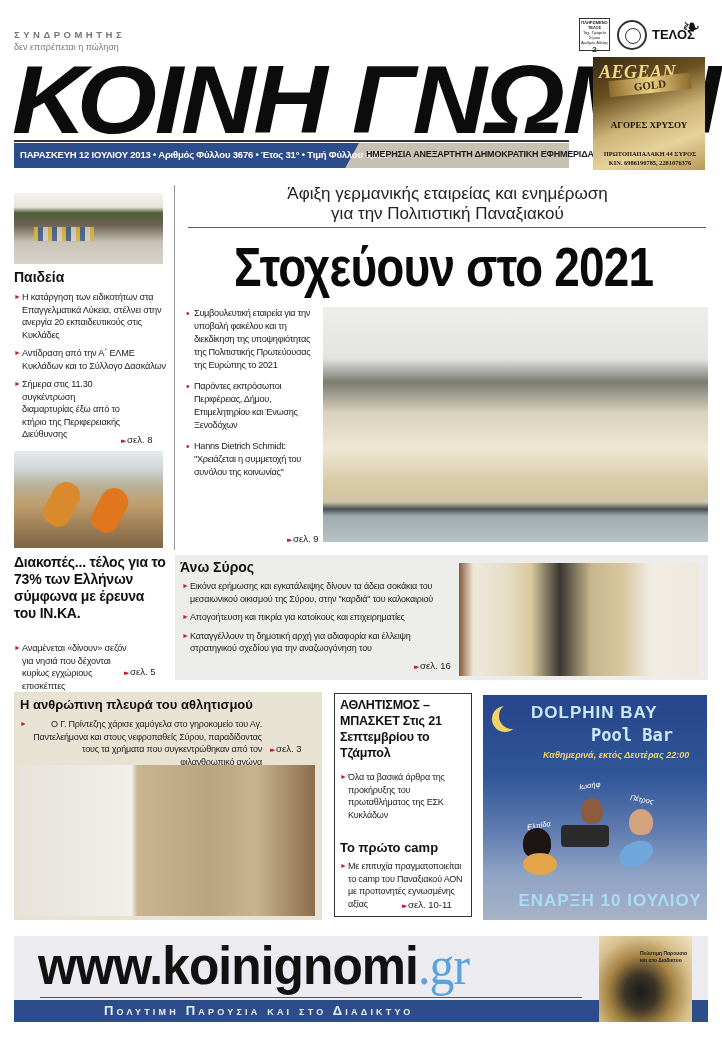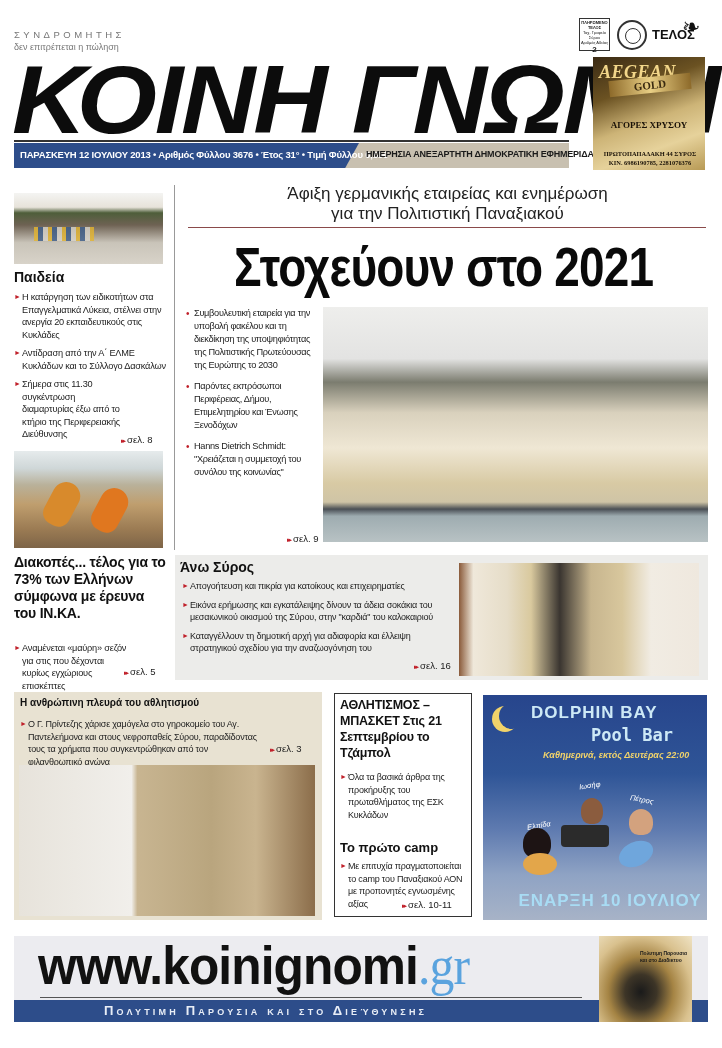--- a/index.html
+++ b/index.html
@@ -1,21 +1,21 @@
 <!DOCTYPE html>
 <html><head>
 <meta charset="utf-8">
 <style>
   * { box-sizing: border-box; margin: 0; padding: 0; }
   html, body { width: 722px; height: 1048px; background: #ffffff; overflow: hidden; }
   body { position: relative; font-family: "Liberation Sans", sans-serif; color: #1a1a1a; }
   .abs { position: absolute; }
 
   
-  .subscriber { left: 14px; top: 29px; font-size: 9.5px; font-weight: normal; letter-spacing: 3.5px; color: #777; }
+  .subscriber { left: 14px; top: 29px; font-size: 9.5px; font-weight: bold; letter-spacing: 3.5px; color: #777; }
   .no-sale { left: 14px; top: 42px; font-size: 9px; color: #777; }
   .logo { left: 12px; top: 54px; width: 555px; height: 86px; font-family: "Liberation Sans", sans-serif; font-weight: 900; font-style: italic; font-size: 92px; line-height: 86px; letter-spacing: -2px; color: #0c0c0c; transform: scaleX(1.12) scaleY(1.05); transform-origin: left top; white-space: nowrap; }
   .topline { left: 14px; top: 140px; width: 555px; height: 2px; background: #333; }
   .info-bar { left: 14px; top: 143px; width: 555px; height: 25px; background: #c8c0b0; }
   .info-blue { left: 14px; top: 143px; width: 345px; height: 25px; background: #2d4d8a; clip-path: polygon(0 0, 100% 0, 96% 100%, 0 100%); }
   .info-left { left: 20px; top: 149px; font-size: 9.5px; font-weight: bold; color: #fff; white-space: nowrap; letter-spacing: -0.2px; }
   .info-right { left: 366px; top: 149px; font-size: 9px; font-weight: bold; color: #1a1a1a; white-space: nowrap; letter-spacing: -0.2px; }
 
   .badge-box { left: 579px; top: 18px; width: 31px; height: 33px; border: 1px solid #333; background: #fff; font-size: 4px; text-align: center; line-height: 5px; padding-top: 1px; }
   .badge-box .digit { font-size: 8px; font-weight: bold; line-height: 9px; }
@@ -72,22 +72,22 @@
 
   
   .ano-box { left: 175px; top: 555px; width: 533px; height: 125px; background: #ececea; }
   .ano-title { left: 180px; top: 559px; font-size: 14px; font-weight: 900; color: #111; }
   .ano-list { left: 182px; top: 580px; width: 270px; }
   .ano-list li { font-size: 9px; line-height: 12.5px; margin-bottom: 6px; }
   .ano-ref { left: 414px; top: 660px; }
 
   
   .sport-box { left: 14px; top: 692px; width: 308px; height: 228px; background: #e8e2d2; }
-  .sport-title { left: 20px; top: 697px; font-size: 10px; font-weight: 900; color: #111; }
-  .sport-list { left: 20px; top: 718px; width: 300px; }
+  .sport-title { left: 20px; top: 697px; font-size: 13px; font-weight: 900; color: #111; }
+  .sport-list { left: 20px; top: 718px; width: 300px; text-align: right; }
   .sport-list li { font-size: 9px; line-height: 12.5px; }
   .sport-ref { left: 270px; top: 743px; }
 
   
   .basket-box { left: 334px; top: 693px; width: 138px; height: 224px; border: 1px solid #333; background: #fff; }
   .basket-title { left: 340px; top: 697px; width: 132px; font-size: 12.5px; font-weight: 900; line-height: 16px; color: #111; letter-spacing: -0.2px; }
   .basket-list { left: 340px; top: 771px; width: 130px; }
   .basket-list li { font-size: 9px; line-height: 12.5px; }
   .camp-title { left: 340px; top: 840px; font-size: 13px; font-weight: 900; color: #111; }
   .camp-list { left: 340px; top: 860px; width: 130px; }
@@ -164,45 +164,45 @@
   <li style="padding-right:40px;">Σήμερα στις 11.30 συγκέντρωση διαμαρτυρίας έξω από το κτήριο της Περιφερειακής Διεύθυνσης</li>
 </ul>
 <div class="abs page-ref edu-ref"><span class="arr">▸▸</span><span>σελ. 8</span></div>
 
 <div class="abs photo ph-beach">
   <div class="sandal" style="left:34px;top:30px;background:#d88a2c;"></div>
   <div class="sandal" style="left:82px;top:36px;background:#e0771f;"></div>
 </div>
 <div class="abs vac-title">Διακοπές... τέλος για το 73% των Ελλήνων σύμφωνα με έρευνα του ΙΝ.ΚΑ.</div>
 <ul class="abs bullet-list vac-list">
-  <li style="padding-right:40px;">Αναμένεται «μαύρη» σεζόν για στις που δέχονται κυρίως εγχώριους επισκέπτες</li>
+  <li style="padding-right:40px;">Αναμένεται «δίνουν» σεζόν για νησιά που δέχονται κυρίως εγχώριους επισκέπτες</li>
 </ul>
 <div class="abs page-ref vac-ref"><span class="arr">▸▸</span><span>σελ. 5</span></div>
 
 <div class="abs col-divider"></div>
 
 <div class="abs kicker">
   <div>Άφιξη γερμανικής εταιρείας και ενημέρωση</div>
   <div>για την Πολιτιστική Παναξιακού</div>
 </div>
 <div class="abs kicker-rule"></div>
 <div class="abs headline">Στοχεύουν στο 2021</div>
 <ul class="abs dot-list">
-  <li>Συμβουλευτική εταιρεία για την υποβολή φακέλου και τη διεκδίκηση της υποψηφιότητας της Πολιτιστικής Πρωτεύουσας της Ευρώπης το 2030</li>
+  <li>Συμβουλευτική εταιρεία για την υποβολή φακέλου και τη διεκδίκηση της υποψηφιότητας της Πολιτιστικής Πρωτεύουσας της Ευρώπης το 2021</li>
   <li>Παρόντες εκπρόσωποι Περιφέρειας, Δήμου, Επιμελητηρίου και Ένωσης Ξενοδόχων</li>
   <li>Hanns Dietrich Schmidt: "Χρειάζεται η συμμετοχή του συνόλου της κοινωνίας"</li>
 </ul>
 <div class="abs page-ref main-ref"><span class="arr">▸▸</span><span>σελ. 9</span></div>
 <div class="abs photo ph-syros"></div>
 
 <div class="abs ano-box"></div>
 <div class="abs ano-title">Άνω Σύρος</div>
 <ul class="abs bullet-list ano-list">
+  <li>Εικόνα ερήμωσης και εγκατάλειψης δίνουν τα άδεια σοκάκια του μεσαιωνικού οικισμού της Σύρου, στην "καρδιά" του καλοκαιριού</li>
   <li>Απογοήτευση και πικρία για κατοίκους και επιχειρηματίες</li>
-  <li>Εικόνα ερήμωσης και εγκατάλειψης δίνουν τα άδεια σοκάκια του μεσαιωνικού οικισμού της Σύρου, στην "καρδιά" του καλοκαιριού</li>
   <li>Καταγγέλλουν τη δημοτική αρχή για αδιαφορία και έλλειψη στρατηγικού σχεδίου για την αναζωογόνηση του</li>
 </ul>
 <div class="abs page-ref ano-ref"><span class="arr">▸▸</span><span>σελ. 16</span></div>
 <div class="abs photo ph-alley"></div>
 
 <div class="abs sport-box"></div>
 <div class="abs sport-title">Η ανθρώπινη πλευρά του αθλητισμού</div>
 <ul class="abs bullet-list sport-list">
   <li style="padding-right:58px;">Ο Γ. Πρίντεζης χάρισε χαμόγελα στο γηροκομείο του Αγ. Παντελεήμονα και στους νεφροπαθείς Σύρου, παραδίδοντας τους τα χρήματα που συγκεντρώθηκαν από τον φιλανθρωπικό αγώνα</li>
 </ul>
@@ -234,18 +234,18 @@
   <div class="abs person p3"></div>
   <div class="abs guitar1"></div>
   <div class="abs guitar2"></div>
   <div class="abs dolphin-open">ΕΝΑΡΞΗ 10 ΙΟΥΛΙΟΥ</div>
 </div>
 
 <div class="abs banner"></div>
 <div class="abs banner-url"><span>www.koinignomi</span><span class="tld">.gr</span></div>
 <div class="abs banner-rule"></div>
 <div class="abs banner-bar"></div>
-<div class="abs banner-tag">Πολυτιμη Παρουσια και στο Διεύθυνσης</div>
+<div class="abs banner-tag">Πολυτιμη Παρουσια και στο Διαδικτυο</div>
 <div class="abs banner-img"></div>
 <div class="abs banner-img-text">
   <div>Πολυτιμη Παρουσια</div>
   <div>και στο Διαδικτυο</div>
 </div>
 
 </body></html>

